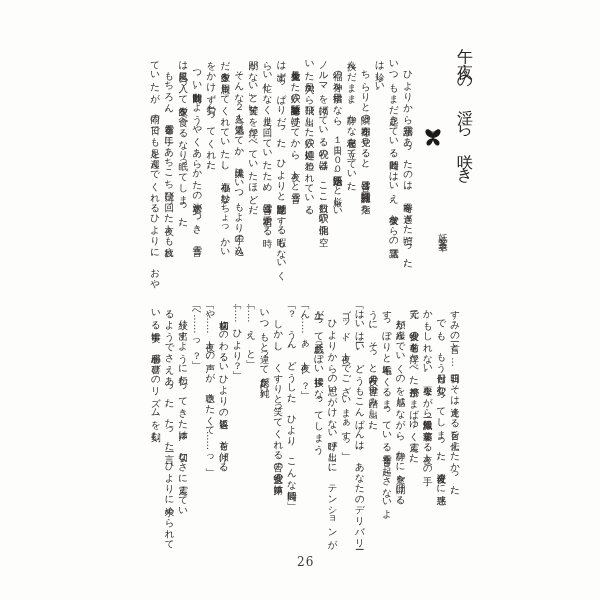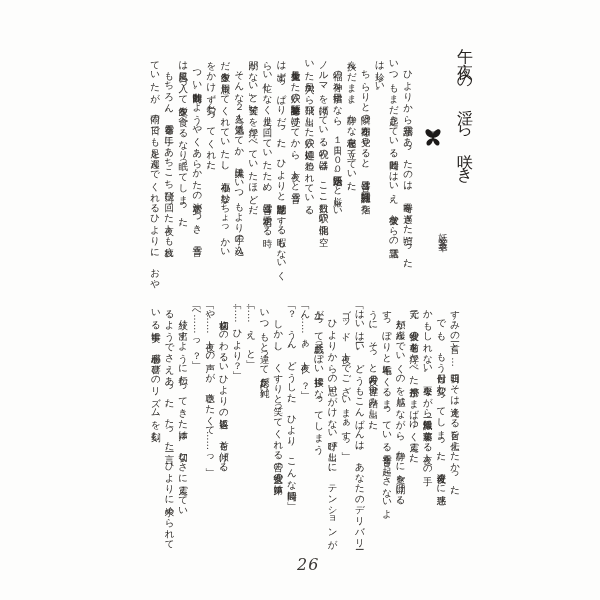--- a/index.html
+++ b/index.html
@@ -45,25 +45,24 @@
   }
   .text-block-bottom{
     left:149px;top:303px;width:313px;height:236px;
     line-height:13.6px;
   }
   .tline{
     white-space:nowrap;
   }
   .page-number{
     position:absolute;left:297px;top:555px;
-    font-size:16px;
+    font-size:12px;
     color:#3a3734;
     letter-spacing:1px;
     font-family:"DejaVu Serif","Liberation Serif",serif;
-    font-style:italic;
   }
 </style>
 </head>
 <body>
 
 <div class="book-page">
 
   <div class="vtext page-title">午夜の淫ら咲き</div>
 
   <div class="ornament">

